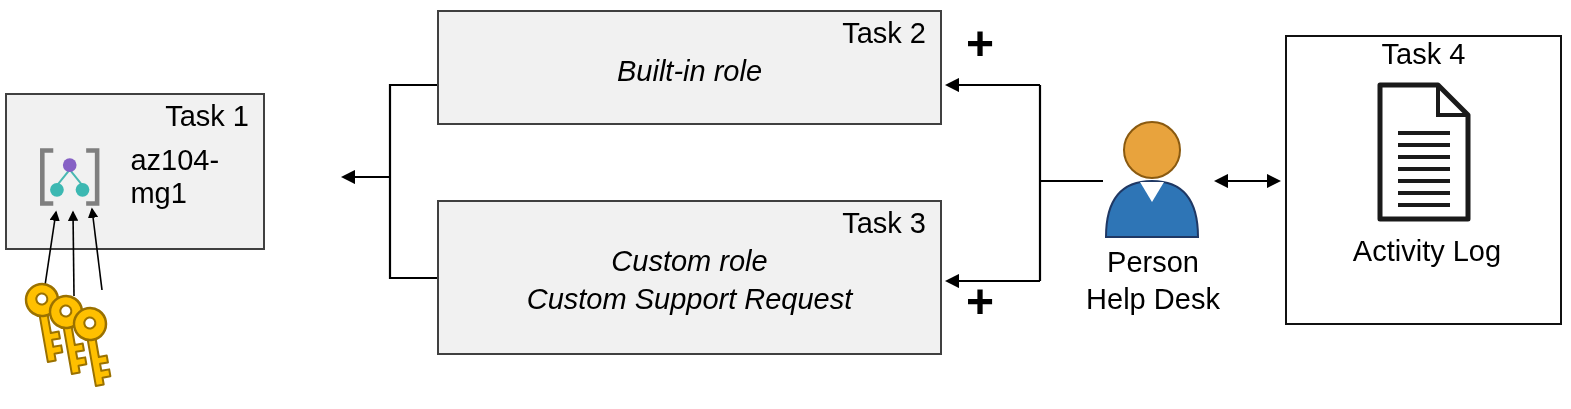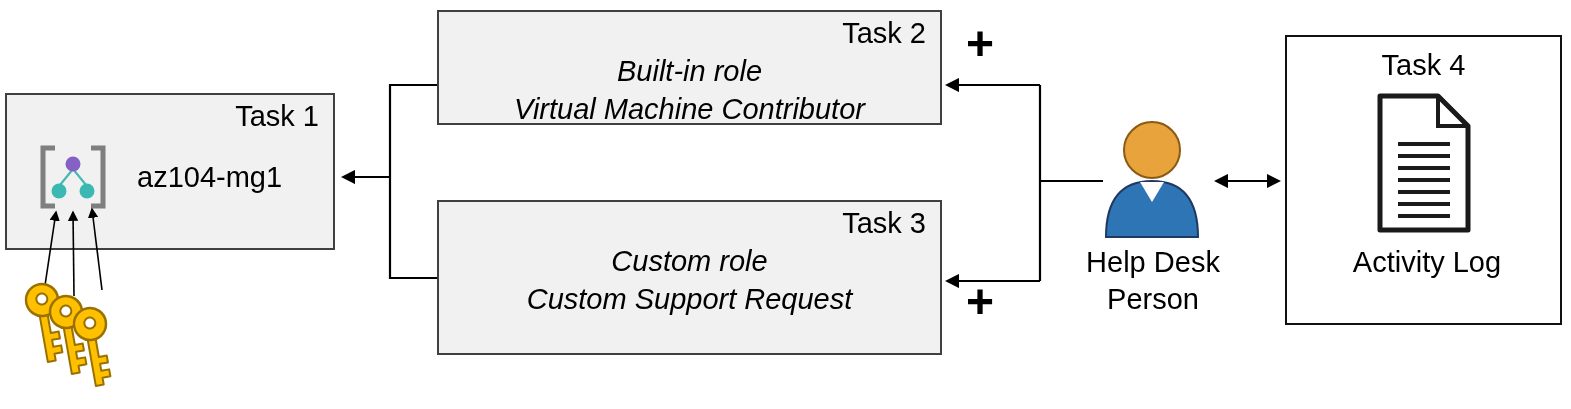--- a/index.html
+++ b/index.html
@@ -2,33 +2,33 @@
 <html><head>
 <meta charset="utf-8">
 <style>
   html,body{margin:0;padding:0;background:#ffffff;}
   .canvas{
     position:relative;width:1571px;height:409px;background:#ffffff;
     font-family:"Liberation Sans","DejaVu Sans",sans-serif;color:#000;overflow:hidden;
   }
   .box{position:absolute;background:#f1f1f1;border:2px solid #404040;box-sizing:border-box;}
   .box-title{position:absolute;top:5px;right:14px;font-size:29px;}
-  .task1{left:5px;top:93px;width:330px;height:157px;}
+  .task1{left:5px;top:93px;width:260px;height:157px;}
   .task2{left:437px;top:10px;width:505px;height:115px;}
   .task3{left:437px;top:200px;width:505px;height:155px;}
   .task4{left:1285px;top:35px;width:277px;height:290px;background:#ffffff;border:2px solid #111111;text-align:center;}
   .roles-lines{position:absolute;left:0;top:40px;width:100%;text-align:center;font-size:29px;line-height:38px;font-style:italic;}
   .task1-row{position:absolute;left:28px;top:46px;display:flex;align-items:center;gap:26px;}
   .entity{font-size:29px;}
   .plus{position:absolute;width:44px;text-align:center;font-size:48px;font-weight:700;}
   .plus-top{left:958px;top:16px;}
   .plus-bottom{left:958px;top:274px;}
   .person{position:absolute;left:1100px;top:118px;width:104px;height:122px;}
   .person-label{position:absolute;left:1058px;top:244px;width:190px;text-align:center;font-size:29px;line-height:37px;}
-  .title4{margin-top:12px;font-size:29px;}
+  .title4{margin-top:1px;font-size:29px;}
   .doc-icon{margin-top:10px;}
   .caption{margin-top:8px;font-size:29px;margin-left:7px;}
   .overlay{position:absolute;left:0;top:0;pointer-events:none;}
 </style>
 </head>
 <body>
 
 <div class="canvas">
 
   <div class="box task1">
@@ -43,21 +43,20 @@
         <circle cx="52" cy="50" r="7.5" fill="#3CB8B2"></circle>
       </svg>
       <span class="entity">az104-mg1</span>
     </div>
   </div>
 
   <div class="box task2">
     <div class="box-title">Task 2</div>
     <div class="roles-lines">
       <div>Built-in role</div>
-      <div>Virtual Machine Contributor</div>
     </div>
   </div>
 
   <div class="box task3">
     <div class="box-title">Task 3</div>
     <div class="roles-lines">
       <div>Custom role</div>
       <div>Custom Support Request</div>
     </div>
   </div>
@@ -66,22 +65,22 @@
   <div class="plus plus-bottom">+</div>
 
   <div class="person">
     <svg width="104" height="122" viewBox="0 0 104 122">
       <path d="M6 119 C6 76 26 63 52 63 C78 63 98 76 98 119 Z" stroke="#1F3864" stroke-width="2" fill="#2E75B6"></path>
       <path d="M40 64 L52 84 L64 64 Z" fill="#ffffff"></path>
       <circle cx="52" cy="32" r="28" stroke="#8a5a10" stroke-width="2" fill="#E8A33D"></circle>
     </svg>
   </div>
   <div class="person-label">
+    <div>Person</div>
     <div>Help Desk</div>
-    <div>Person</div>
   </div>
 
   <div class="box task4">
     <div class="title4">Task 4</div>
     <svg class="doc-icon" width="100" height="142" viewBox="0 0 100 142">
       <path d="M6 4 H64 L94 34 V138 H6 Z" fill="#ffffff" stroke="#1a1a1a" stroke-width="5" stroke-linejoin="round"></path>
       <path d="M64 4 V34 H94" fill="none" stroke="#1a1a1a" stroke-width="4"></path>
       <path d="M24 52 H76 M24 64 H76 M24 76 H76 M24 88 H76 M24 100 H76 M24 112 H76 M24 124 H76" stroke="#1a1a1a" stroke-width="4"></path>
     </svg>
     <div class="caption">Activity Log</div>

